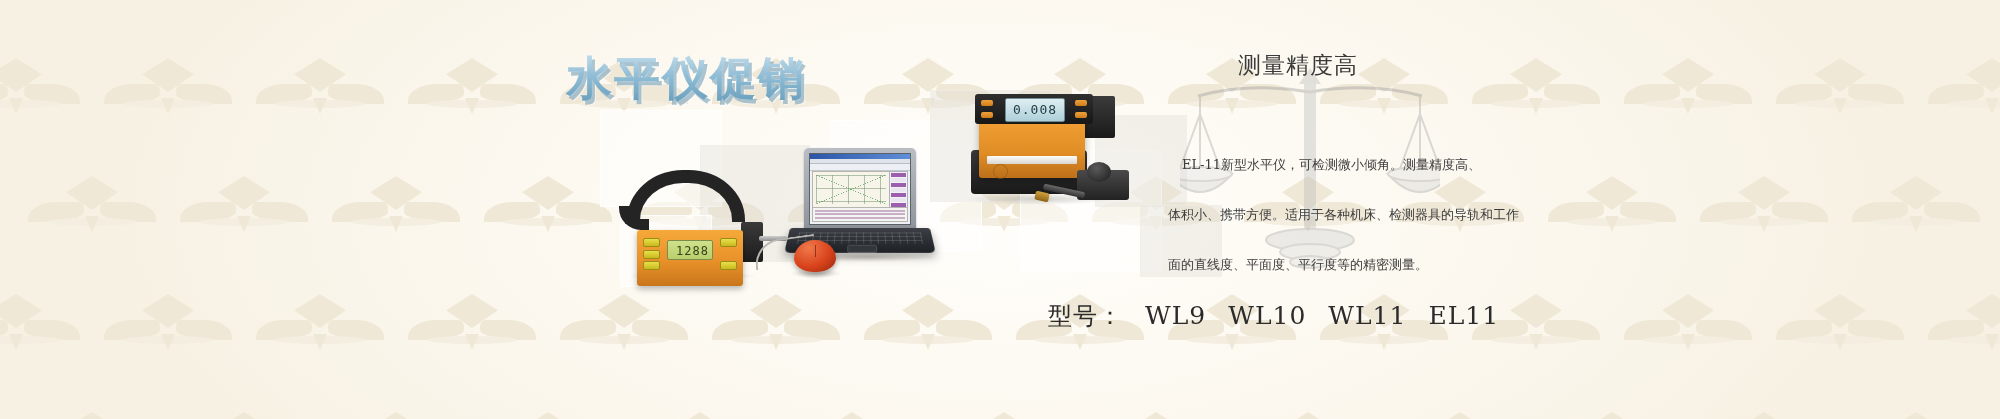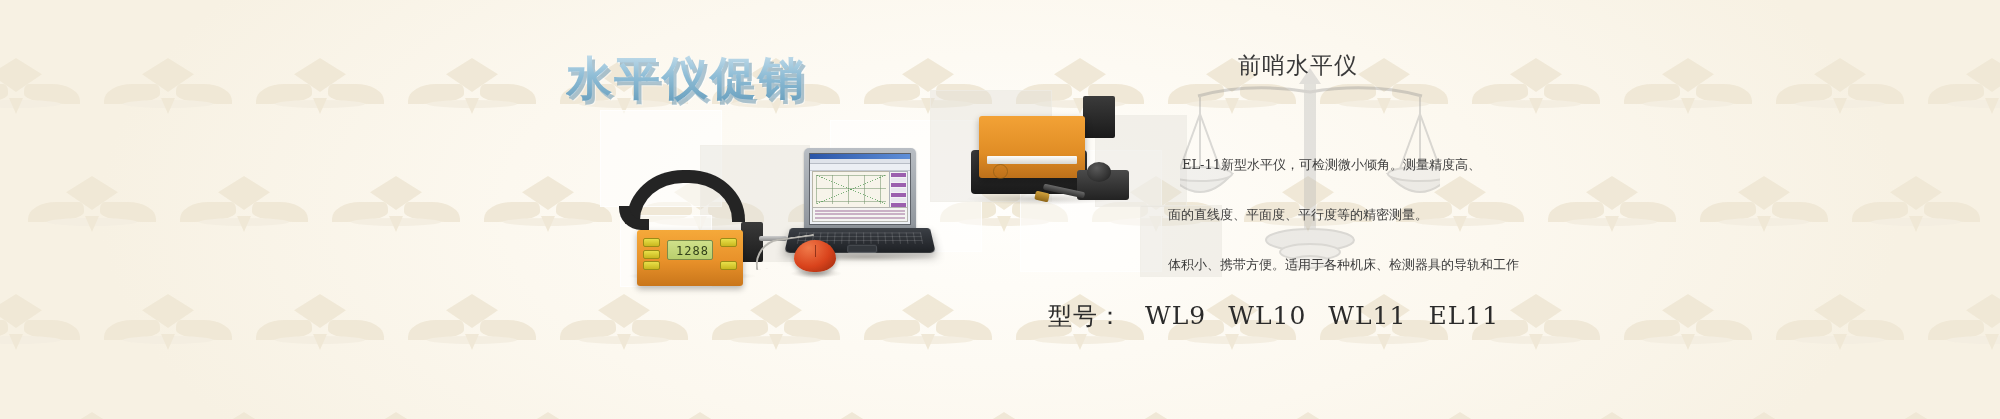--- a/index.html
+++ b/index.html
@@ -806,26 +806,26 @@
       <ellipse cx="240" cy="112" rx="32" ry="7" fill="#dcdcdc" stroke="#9a9a9a"></ellipse>
 
       <ellipse cx="130" cy="178" rx="44" ry="11" fill="#cacaca" stroke="#9a9a9a"></ellipse>
       <ellipse cx="130" cy="190" rx="30" ry="8" fill="#d4d4d4" stroke="#9a9a9a"></ellipse>
       <ellipse cx="130" cy="200" rx="20" ry="6" fill="#dadada" stroke="#9a9a9a"></ellipse>
     </g>
   </svg>
 
   <div class="headline">水平仪促销</div>
 
-  <div class="sub-heading">前哨水平仪</div>
+  <div class="sub-heading">测量精度高</div>
 
   <div class="desc">
     <span class="line">EL-11新型水平仪，可检测微小倾角。测量精度高、</span>
+    <span class="line">体积小、携带方便。适用于各种机床、检测器具的导轨和工作</span>
     <span class="line">面的直线度、平面度、平行度等的精密测量。</span>
-    <span class="line">体积小、携带方便。适用于各种机床、检测器具的导轨和工作</span>
   </div>
 
   <div class="models">
     <span class="mlabel">型号：</span><span class="mnum">WL9</span><span class="mnum">WL10</span><span class="mnum">WL11</span><span class="mnum">EL11</span>
   </div>
 
   <div class="prod-handle">
     <div class="ph-shadow"></div>
     <div class="ph-handle"></div>
     <div class="ph-hook"></div>
@@ -886,19 +886,26 @@
   </div>
 
   <div class="prod-frame">
     <div class="fr-shadow"></div>
     <div class="fr-blackbox"></div>
     <div class="fr-foot"></div>
     <div class="fr-body">
       <div class="fr-slot"></div>
       <div class="fr-logo"></div>
     </div>
+    <div class="fr-panel">
+      <div class="fr-lcd">0.008</div>
+      <div class="fr-btn" style="left:6px; top:6px;"></div>
+      <div class="fr-btn" style="left:6px; top:18px;"></div>
+      <div class="fr-btn" style="right:6px; top:6px;"></div>
+      <div class="fr-btn" style="right:6px; top:18px;"></div>
+    </div>
     <div class="fr-bracket"></div>
     <div class="fr-knob"></div>
     <div class="fr-probe"></div>
     <div class="fr-brass"></div>
   </div>
 
 </div>
 
 </body></html>

